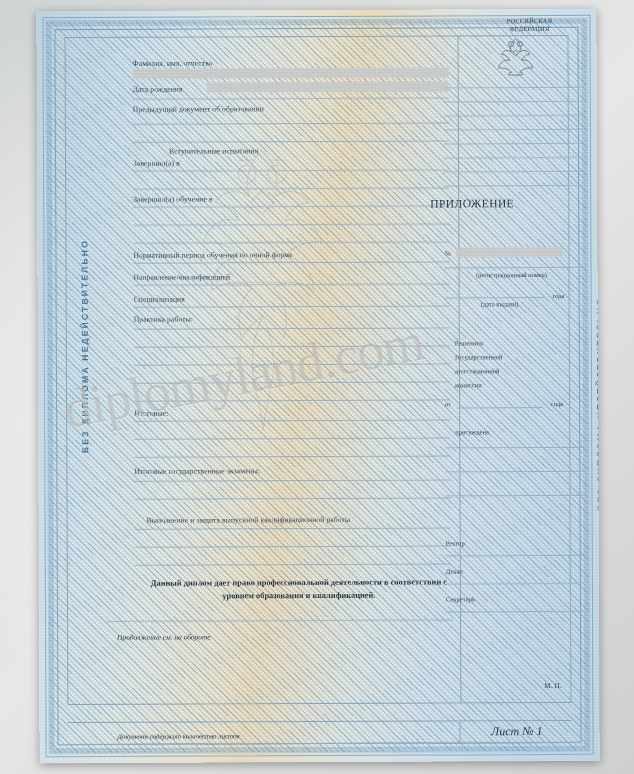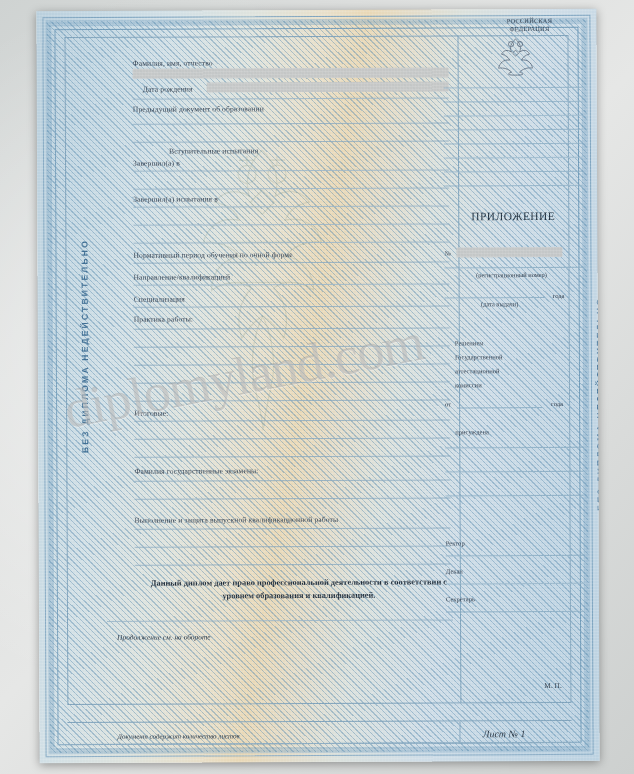--- a/index.html
+++ b/index.html
@@ -109,23 +109,22 @@
   
   .rcol{position:absolute;left:393px;top:0;width:166px;height:100%;}
   .rf-title{
     position:absolute;left:60px;top:8px;width:80px;text-align:center;
     font-size:6.4px;color:#2b3a4b;line-height:8px;letter-spacing:.2px;
   }
   .rf-eagle{position:absolute;left:66px;top:26px;width:40px;height:42px;opacity:.8;}
   .rlines{position:absolute;left:14px;top:78px;width:138px;}
   .rlines .rl{height:1px;background:#8fb0c6;margin-bottom:13px;opacity:.9;}
   .app-title{
-    position:absolute;left:0;top:188px;width:166px;text-align:center;
+    position:absolute;left:0;top:188px;width:166px;
     color:#20303f;
-    margin-top:13px;
   }
   .app-title .t1{font-size:11.5px;letter-spacing:.4px;}
   .app-title .t2{font-size:18px;letter-spacing:.6px;margin-top:2px;}
   .app-title .t2 small{font-size:11px;vertical-align:2px;}
   .rsmall{
     position:absolute;font-size:6.6px;color:#2d3a4a;white-space:nowrap;
   }
   .rrule{position:absolute;height:1px;background:#8fb0c6;}
   .center-note{
     position:absolute;text-align:center;font-size:6.4px;color:#2d3a4a;width:130px;
@@ -150,21 +149,21 @@
     font-size:8.4px;line-height:13px;color:#1d2a38;font-weight:bold;
     text-align:center;
   }
   .cont-note{
     position:absolute;left:78px;top:622px;font-size:7.4px;font-style:italic;color:#22303f;
   }
   .doc-count{
     position:absolute;left:78px;bottom:22px;font-size:7px;color:#22303f;font-style:italic;
   }
   .sheet-no{
-    position:absolute;right:74px;bottom:22px;font-size:10px;color:#22303f;font-style:italic;margin-top:41px;
+    position:absolute;right:57px;bottom:22px;font-size:12px;color:#22303f;font-style:italic;margin-top:41px;
   }
   .mp{
     position:absolute;left:505px;top:672px;font-size:7.4px;color:#22303f;
   }
   
   .wm{
     position:absolute;left:60px;top:330px;width:520px;
     font-size:54px;color:rgba(150,150,150,0.40);
     font-family:"Liberation Serif", serif;
     transform:rotate(-11deg);
@@ -198,34 +197,34 @@
 
     <div class="frame">
       <div class="col-divider"></div>
     </div>
 
     <div>
 
       <div class="lbl" style="left:96px;top:48px;">Фамилия, имя, отчество</div>
       <div class="redact" style="left:96px;top:58px;width:316px;height:10px;"></div>
 
-      <div class="lbl" style="left:106px;top:74px;">Дата рождения</div>
+      <div class="lbl" style="left:96px;top:74px;">Дата рождения</div>
       <div class="redact" style="left:170px;top:72px;width:242px;height:10px;"></div>
       <div class="rule" style="left:96px;top:88px;width:316px;"></div>
 
       <div class="lbl" style="left:96px;top:94px;">Предыдущий документ об образовании</div>
       <div class="rule" style="left:96px;top:113px;width:316px;"></div>
       <div class="rule" style="left:96px;top:131px;width:316px;"></div>
 
       <div class="lbl" style="left:96px;top:136px;padding-left:36px;">Вступительные испытания</div>
       <div class="lbl" style="left:96px;top:148px;">Завершил(а) в</div>
       <div class="rule" style="left:96px;top:160px;width:316px;"></div>
       <div class="rule" style="left:96px;top:178px;width:316px;"></div>
 
-      <div class="lbl" style="left:96px;top:184px;">Завершил(а) испытания в</div>
+      <div class="lbl" style="left:96px;top:184px;">Завершил(а) обучение в</div>
       <div class="rule" style="left:96px;top:196px;width:316px;"></div>
       <div class="rule" style="left:96px;top:214px;width:316px;"></div>
       <div class="rule" style="left:96px;top:232px;width:316px;"></div>
 
       <div class="lbl" style="left:96px;top:240px;">Нормативный период обучения по очной форме</div>
       <div class="rule" style="left:96px;top:252px;width:316px;"></div>
 
       <div class="lbl" style="left:96px;top:262px;">Направление/квалификацией</div>
       <div class="rule" style="left:96px;top:274px;width:316px;"></div>
 
@@ -237,25 +236,25 @@
       <div class="rule" style="left:96px;top:336px;width:316px;"></div>
       <div class="rule" style="left:96px;top:354px;width:316px;"></div>
       <div class="rule" style="left:96px;top:372px;width:316px;"></div>
       <div class="rule" style="left:96px;top:390px;width:316px;"></div>
 
       <div class="lbl" style="left:96px;top:398px;">Итоговые:</div>
       <div class="rule" style="left:96px;top:410px;width:316px;"></div>
       <div class="rule" style="left:96px;top:428px;width:316px;"></div>
       <div class="rule" style="left:96px;top:446px;width:316px;"></div>
 
-      <div class="lbl" style="left:96px;top:456px;">Фамилия государственные экзамены:</div>
+      <div class="lbl" style="left:96px;top:456px;">Итоговые государственные экзамены:</div>
       <div class="rule" style="left:96px;top:470px;width:316px;"></div>
       <div class="rule" style="left:96px;top:488px;width:316px;"></div>
 
-      <div class="lbl" style="left:96px;top:505px;">Выполнение и защита выпускной квалификационной работы</div>
+      <div class="lbl" style="left:108px;top:505px;">Выполнение и защита выпускной квалификационной работы</div>
       <div class="rule" style="left:96px;top:518px;width:316px;"></div>
       <div class="rule" style="left:96px;top:536px;width:316px;"></div>
       <div class="rule" style="left:96px;top:554px;width:316px;"></div>
     </div>
 
     <div class="para">Данный диплом дает право профессиональной деятельности в соответствии с уровнем образования и квалификацией.</div>
     <div class="rule" style="left:68px;top:610px;width:346px;"></div>
     <div class="cont-note">Продолжение см. на обороте</div>
 
     <div class="rcol">

